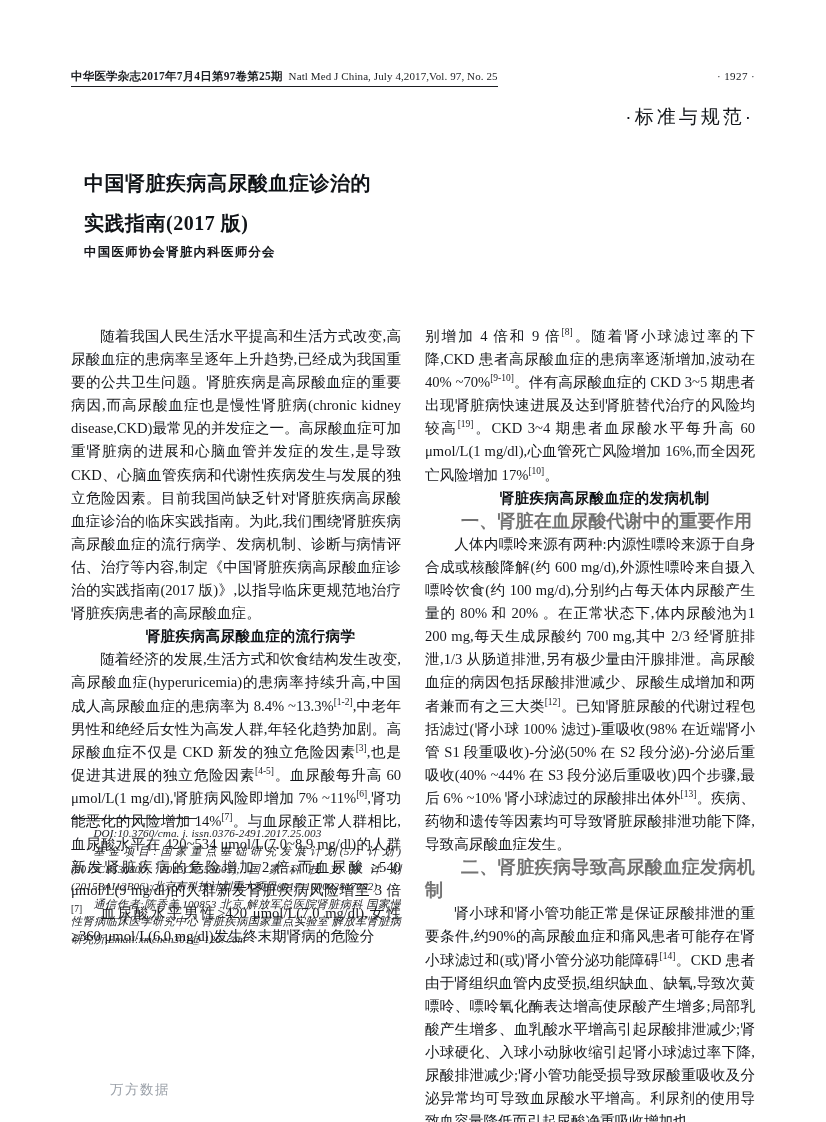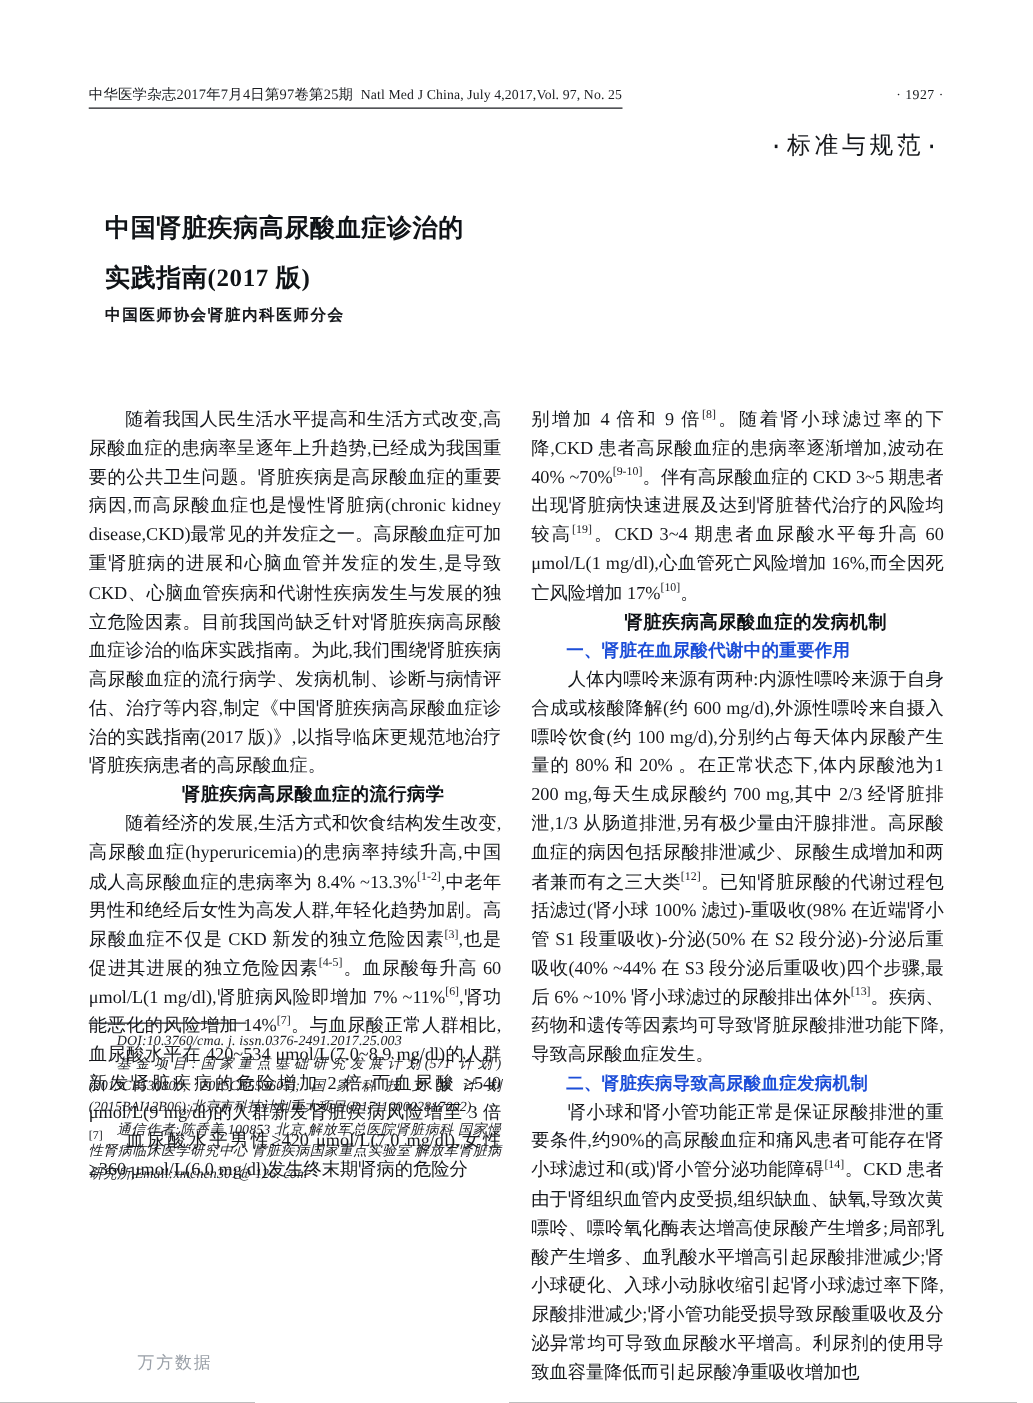--- a/index.html
+++ b/index.html
@@ -35,20 +35,21 @@
     white-space: nowrap;
     font-size: 11.5px;
     line-height: 16px;
     letter-spacing: 0.2px;
     color: #1b1d21;
     border-bottom: 1px solid #1b1d21;
     padding-bottom: 2px;
   }
   .runhead .rh-left .cn {
     font-family: "Liberation Serif", "DejaVu Serif", serif;
+    font-weight: bold;
   }
   .runhead .rh-left .en {
     font-family: "Liberation Serif", "DejaVu Serif", serif;
     font-size: 11px;
     padding-left: 6px;
     letter-spacing: 0.1px;
     text-align: center;
   }
   .runhead .rh-right {
     position: absolute;
@@ -63,21 +64,21 @@
 
   
   .category {
     position: absolute;
     right: 72px;
     top: 104px;
     font-size: 19px;
     line-height: 26px;
     letter-spacing: 3px;
     white-space: nowrap;
-    font-family: Liberation Mono, monospace;
+    font-family: Liberation Sans, sans-serif;
     color: #14161a;
   }
 
   
   .title {
     position: absolute;
     left: 84px;
     top: 150px;
     width: 600px;
     font-size: 20px;
@@ -142,26 +143,26 @@
     font-size: 14.6px;
     line-height: 23.1px;
     font-weight: bold;
     text-align: center;
     letter-spacing: 0.4px;
     text-indent: 0;
     color: #101317;
   }
   .sub-head {
     margin: 0;
-    font-size: 14px;
+    font-size: 18px;
     line-height: 23.1px;
     font-weight: bold;
     text-indent: 2em;
     letter-spacing: 0.2px;
-    color: #1d4ed8;
+    color: #737373;
   }
   sup {
     font-size: 9.5px;
     vertical-align: super;
     line-height: 0;
   }
 
   
   .footnote {
     position: absolute;

